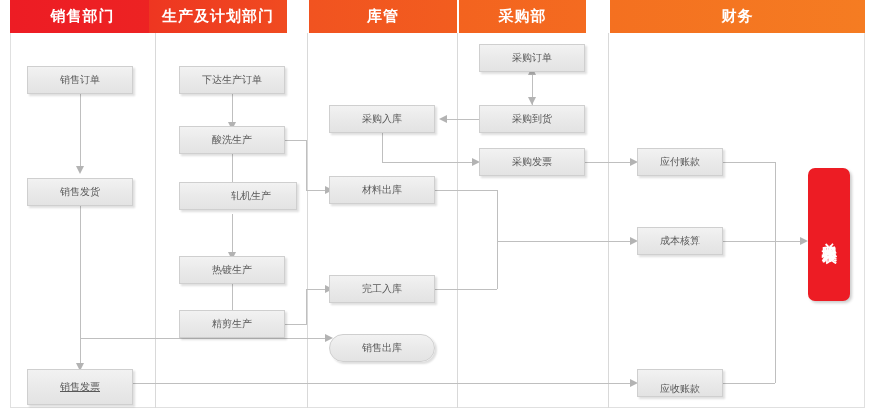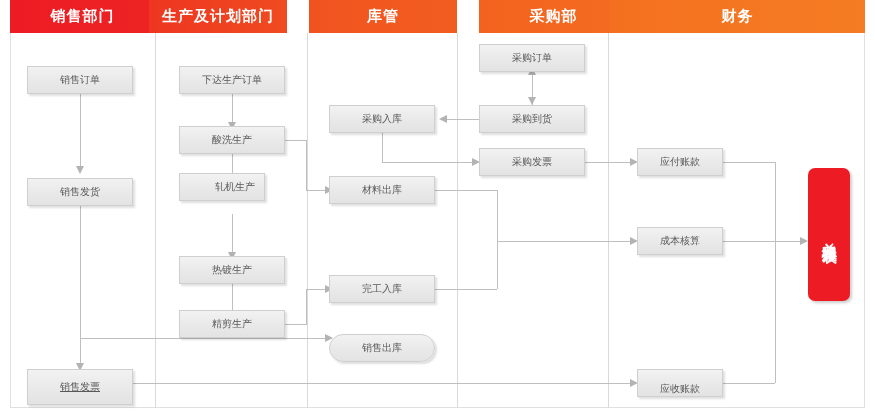--- a/index.html
+++ b/index.html
@@ -47,21 +47,21 @@
 
   <div class="hdr" style="left:10px;width:145px;background:linear-gradient(90deg,#ED1C24 0%,#ED2323 100%);">
     <span>销售部门</span>
   </div>
   <div class="hdr" style="left:149px;width:138px;background:linear-gradient(90deg,#EE3621 0%,#F04B20 100%);">
     <span>生产及计划部门</span>
   </div>
   <div class="hdr" style="left:309px;width:148px;background:linear-gradient(90deg,#F15320 0%,#F25D1F 100%);">
     <span>库管</span>
   </div>
-  <div class="hdr" style="left:479px;width:149px;background:linear-gradient(90deg,#F3631F 0%,#F46B20 100%);">
+  <div class="hdr" style="left:459px;width:127px;background:linear-gradient(90deg,#F3631F 0%,#F46B20 100%);">
     <span>采购部</span>
   </div>
   <div class="hdr" style="left:610px;width:255px;background:linear-gradient(90deg,#F47020 0%,#F57C22 100%);">
     <span>财务</span>
   </div>
 
   <div class="frame"></div>
   <div class="lane-border lnv" style="left:155px;top:33px;width:1px;height:375px;"></div>
   <div class="lane-border lnv" style="left:307px;top:33px;width:1px;height:375px;"></div>
   <div class="lane-border lnv" style="left:457px;top:33px;width:1px;height:375px;"></div>
@@ -142,21 +142,21 @@
   <div class="node" style="left:27px;top:369px;width:106px;height:36px;text-decoration:underline;">
     <span>销售发票</span>
   </div>
 
   <div class="node" style="left:179px;top:66px;width:106px;height:28px;">
     <span>下达生产订单</span>
   </div>
   <div class="node" style="left:179px;top:126px;width:106px;height:28px;">
     <span>酸洗生产</span>
   </div>
-  <div class="node" style="left:179px;top:173px;width:86px;height:28px;padding-left:26px;">
+  <div class="node" style="left:179px;top:182px;width:118px;height:28px;padding-left:26px;">
     <span>轧机生产</span>
   </div>
   <div class="node" style="left:179px;top:256px;width:106px;height:28px;">
     <span>热镀生产</span>
   </div>
   <div class="node" style="left:179px;top:310px;width:106px;height:28px;">
     <span>精剪生产</span>
   </div>
 
   <div class="node" style="left:329px;top:105px;width:106px;height:28px;">

